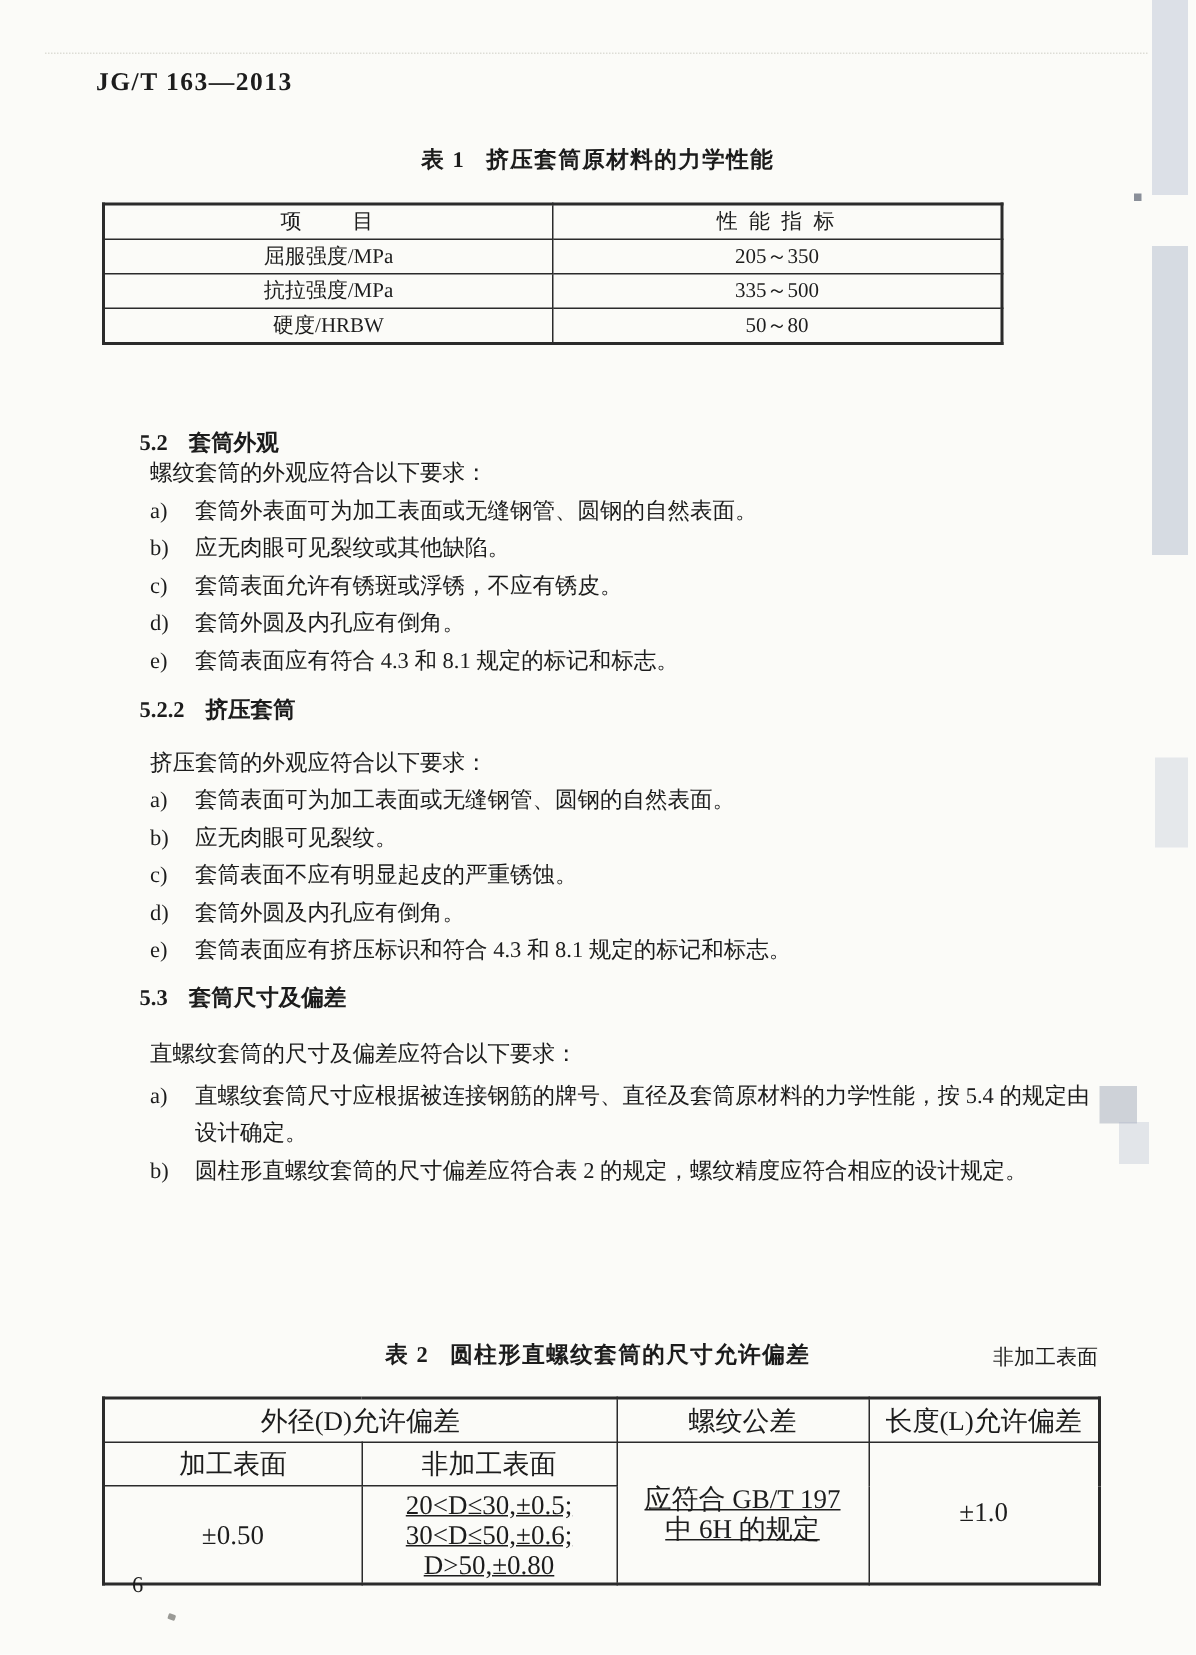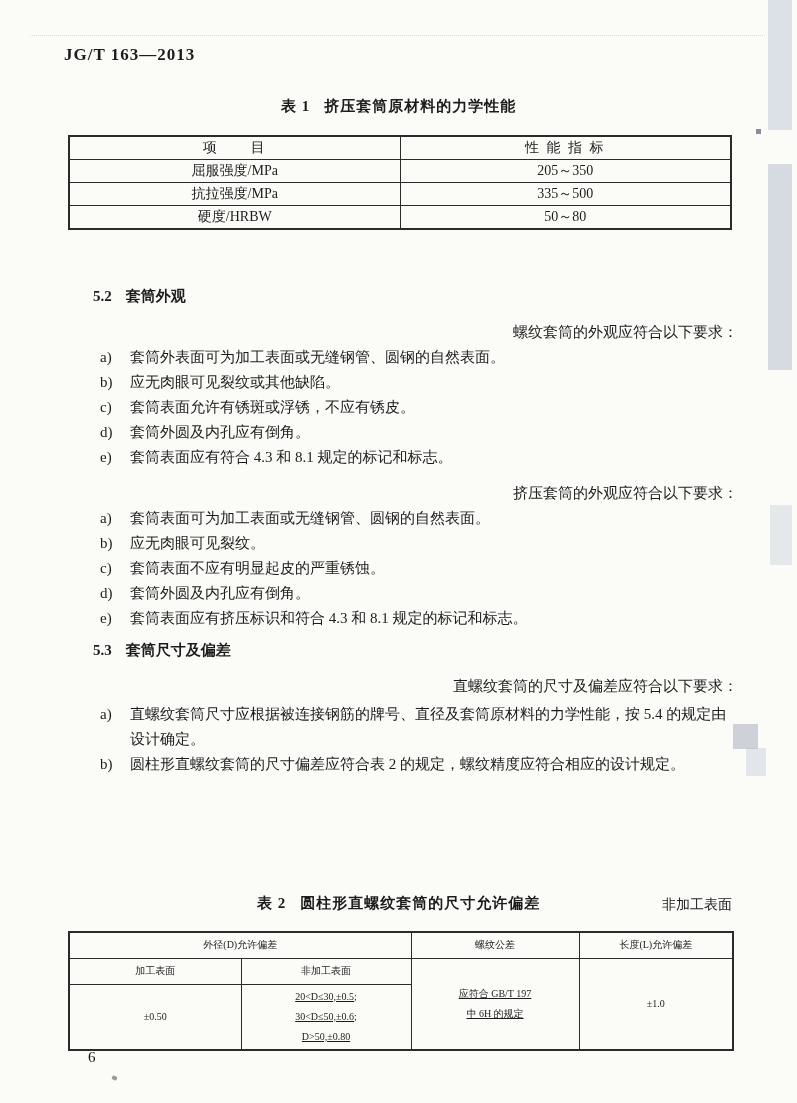--- a/index.html
+++ b/index.html
@@ -30,32 +30,32 @@
   .t2-caption{
     width:100%;text-align:center;font-size:15px;font-weight:bold;letter-spacing:1px;
   }
   .t2-unit{
     position:absolute;right:65px;top:2px;font-size:14px;font-weight:normal;
   }
   .cap-num{margin-right:14px;}
   
   table{border-collapse:collapse;table-layout:fixed;}
   .t1{
-    position:absolute;left:68px;top:135px;width:664px;
+    position:absolute;left:68px;top:135px;width:601px;
     font-size:14px;
   }
   .t1 th,.t1 td{
     border:1px solid #2b2b2b;text-align:center;height:22px;
     font-weight:normal;padding:0 4px;
   }
   .t1{border:2px solid #2b2b2b;}
   .t1 th{letter-spacing:2px;}
   .t2{
     position:absolute;left:68px;top:931px;width:664px;
-    font-size:10px;border:2px solid #2b2b2b;
+    font-size:18px;border:2px solid #2b2b2b;
   }
   .t2 th,.t2 td{
     border:1px solid #2b2b2b;text-align:center;font-weight:normal;
     padding:2px 4px;vertical-align:middle;
   }
   .t2 .r1{height:26px;}
   .t2 .r2{height:26px;}
   .t2 .r3{height:58px;}
   .cell-lines div{line-height:20px;text-decoration:underline;}
   
@@ -63,21 +63,21 @@
     position:absolute;left:68px;top:286px;width:670px;
     font-size:15px;
   }
   .h2{
     display:flex;gap:14px;font-weight:bold;line-height:20px;font-size:15px;margin-left:25px;
   }
   .m17{margin-top:17px;}
   .m15{margin-top:15px;}
   .m13{margin-top:13px;}
   .m12{margin-top:12px;align-items:center;}
-  .intro{padding-left:32px;line-height:20px;margin-top:16px;text-align:right;}
+  .intro{padding-left:32px;line-height:20px;}
   .item{
     display:flex;padding-left:32px;line-height:20px;margin-top:5px;
   }
   .item .lbl{width:30px;flex:0 0 30px;}
   .item .txt{flex:1;}
   .item.tall{line-height:25px;margin-top:6px;}
   .item.m2{margin-top:2px;}
   
   .page-number{
     position:absolute;left:88px;top:1049px;font-size:15px;
@@ -157,20 +157,24 @@
     </div>
     <div class="item">
       <span class="lbl">d)</span>
       <span class="txt">套筒外圆及内孔应有倒角。</span>
     </div>
     <div class="item">
       <span class="lbl">e)</span>
       <span class="txt">套筒表面应有符合 4.3 和 8.1 规定的标记和标志。</span>
     </div>
 
+    <div class="h2 m13">
+      <span>5.2.2</span>
+      <span>挤压套筒</span>
+    </div>
 
     <div class="intro m15">挤压套筒的外观应符合以下要求：</div>
 
     <div class="item">
       <span class="lbl">a)</span>
       <span class="txt">套筒表面可为加工表面或无缝钢管、圆钢的自然表面。</span>
     </div>
     <div class="item">
       <span class="lbl">b)</span>
       <span class="txt">应无肉眼可见裂纹。</span>

